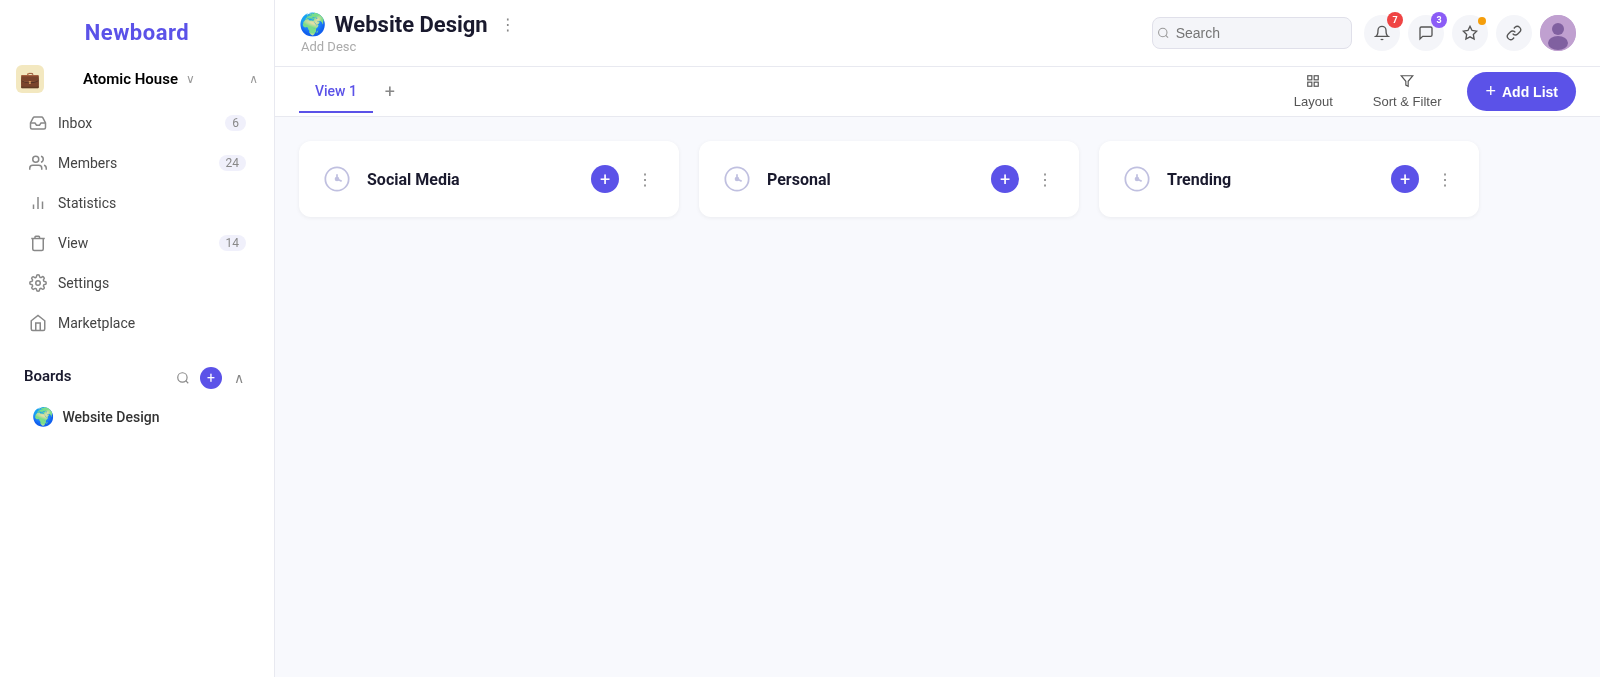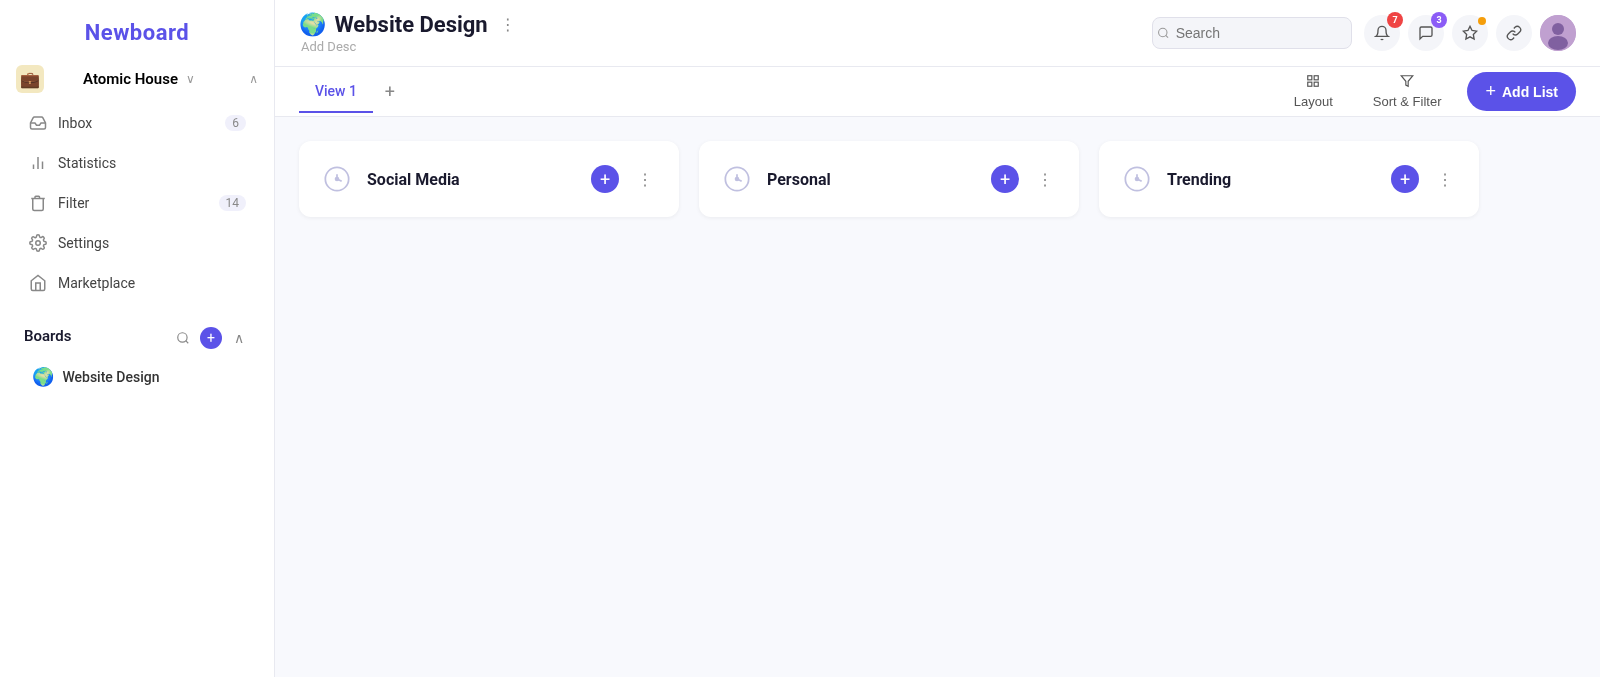--- a/index.html
+++ b/index.html
@@ -390,41 +390,53 @@
     <span class="nav-icon">
       <svg width="18" height="18" viewBox="0 0 24 24" fill="none" stroke="currentColor" stroke-width="2">
           <path d="M22 12h-6l-2 3h-4l-2-3H2"></path>
           <path d="M5.45 5.11L2 12v6a2 2 0 002 2h16a2 2 0 002-2v-6l-3.45-6.89A2 2 0 0016.76 4H7.24a2 2 0 00-1.79 1.11z"></path>
         </svg>
     </span>
     <span class="nav-label">Inbox</span>
     <span class="nav-badge">6</span>
   </div>
 
+  <div class="nav-item">
+    <span class="nav-icon">
+      <svg width="18" height="18" viewBox="0 0 24 24" fill="none" stroke="currentColor" stroke-width="2">
+          <path d="M17 21v-2a4 4 0 00-4-4H5a4 4 0 00-4 4v2"></path>
+          <circle cx="9" cy="7" r="4"></circle>
+          <path d="M23 21v-2a4 4 0 00-3-3.87"></path>
+          <path d="M16 3.13a4 4 0 010 7.75"></path>
+        </svg>
+    </span>
+    <span class="nav-label">Members</span>
+    <span class="nav-badge">24</span>
+  </div>
 
   <div class="nav-item">
     <span class="nav-icon">
       <svg width="18" height="18" viewBox="0 0 24 24" fill="none" stroke="currentColor" stroke-width="2">
           <line x1="18" y1="20" x2="18" y2="10"></line>
           <line x1="12" y1="20" x2="12" y2="4"></line>
           <line x1="6" y1="20" x2="6" y2="14"></line>
         </svg>
     </span>
     <span class="nav-label">Statistics</span>
   </div>
 
 
   <div class="nav-item">
     <span class="nav-icon">
       <svg width="18" height="18" viewBox="0 0 24 24" fill="none" stroke="currentColor" stroke-width="2">
           <polyline points="3 6 5 6 21 6"></polyline>
           <path d="M19 6v14a2 2 0 01-2 2H7a2 2 0 01-2-2V6m3 0V4a1 1 0 011-1h4a1 1 0 011 1v2"></path>
         </svg>
     </span>
-    <span class="nav-label">Filter</span>
+    <span class="nav-label">View</span>
     <span class="nav-badge">14</span>
   </div>
 
   <div class="nav-item">
     <span class="nav-icon">
       <svg width="18" height="18" viewBox="0 0 24 24" fill="none" stroke="currentColor" stroke-width="2">
           <circle cx="12" cy="12" r="3"></circle>
           <path d="M19.4 15a1.65 1.65 0 00.33 1.82l.06.06a2 2 0 010 2.83 2 2 0 01-2.83 0l-.06-.06a1.65 1.65 0 00-1.82-.33 1.65 1.65 0 00-1 1.51V21a2 2 0 01-4 0v-.09A1.65 1.65 0 009 19.4a1.65 1.65 0 00-1.82.33l-.06.06a2 2 0 01-2.83-2.83l.06-.06A1.65 1.65 0 004.68 15a1.65 1.65 0 00-1.51-1H3a2 2 0 010-4h.09A1.65 1.65 0 004.6 9a1.65 1.65 0 00-.33-1.82l-.06-.06a2 2 0 012.83-2.83l.06.06A1.65 1.65 0 009 4.68a1.65 1.65 0 001-1.51V3a2 2 0 014 0v.09a1.65 1.65 0 001 1.51 1.65 1.65 0 001.82-.33l.06-.06a2 2 0 012.83 2.83l-.06.06A1.65 1.65 0 0019.4 9a1.65 1.65 0 001.51 1H21a2 2 0 010 4h-.09a1.65 1.65 0 00-1.51 1z"></path>
         </svg>
     </span>

